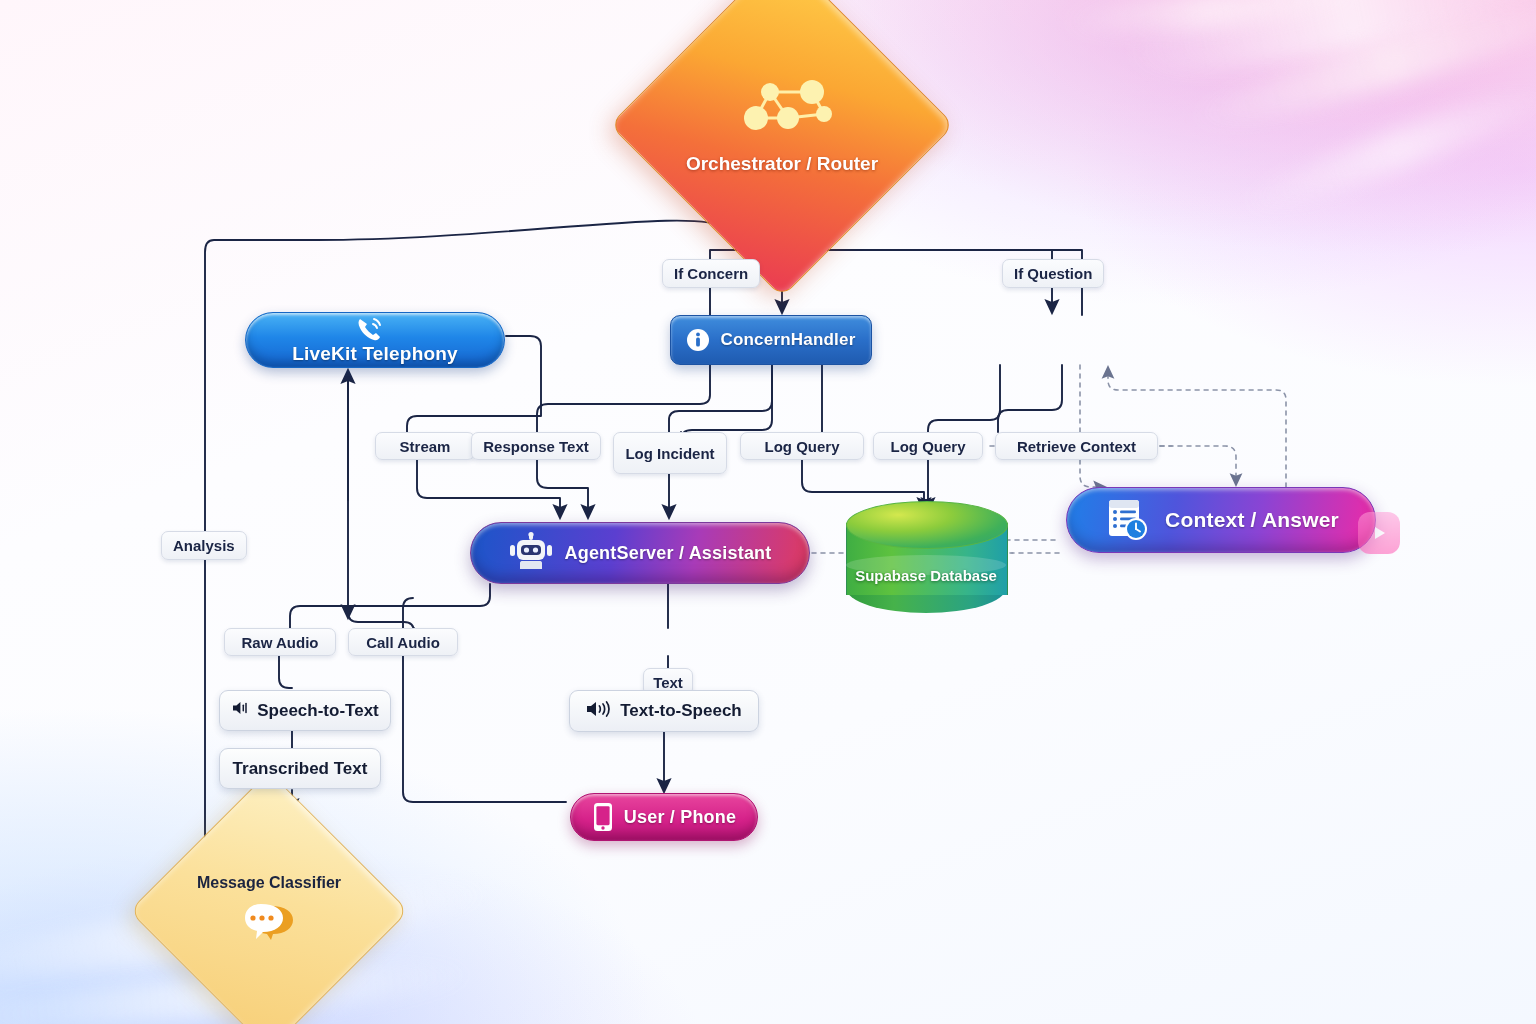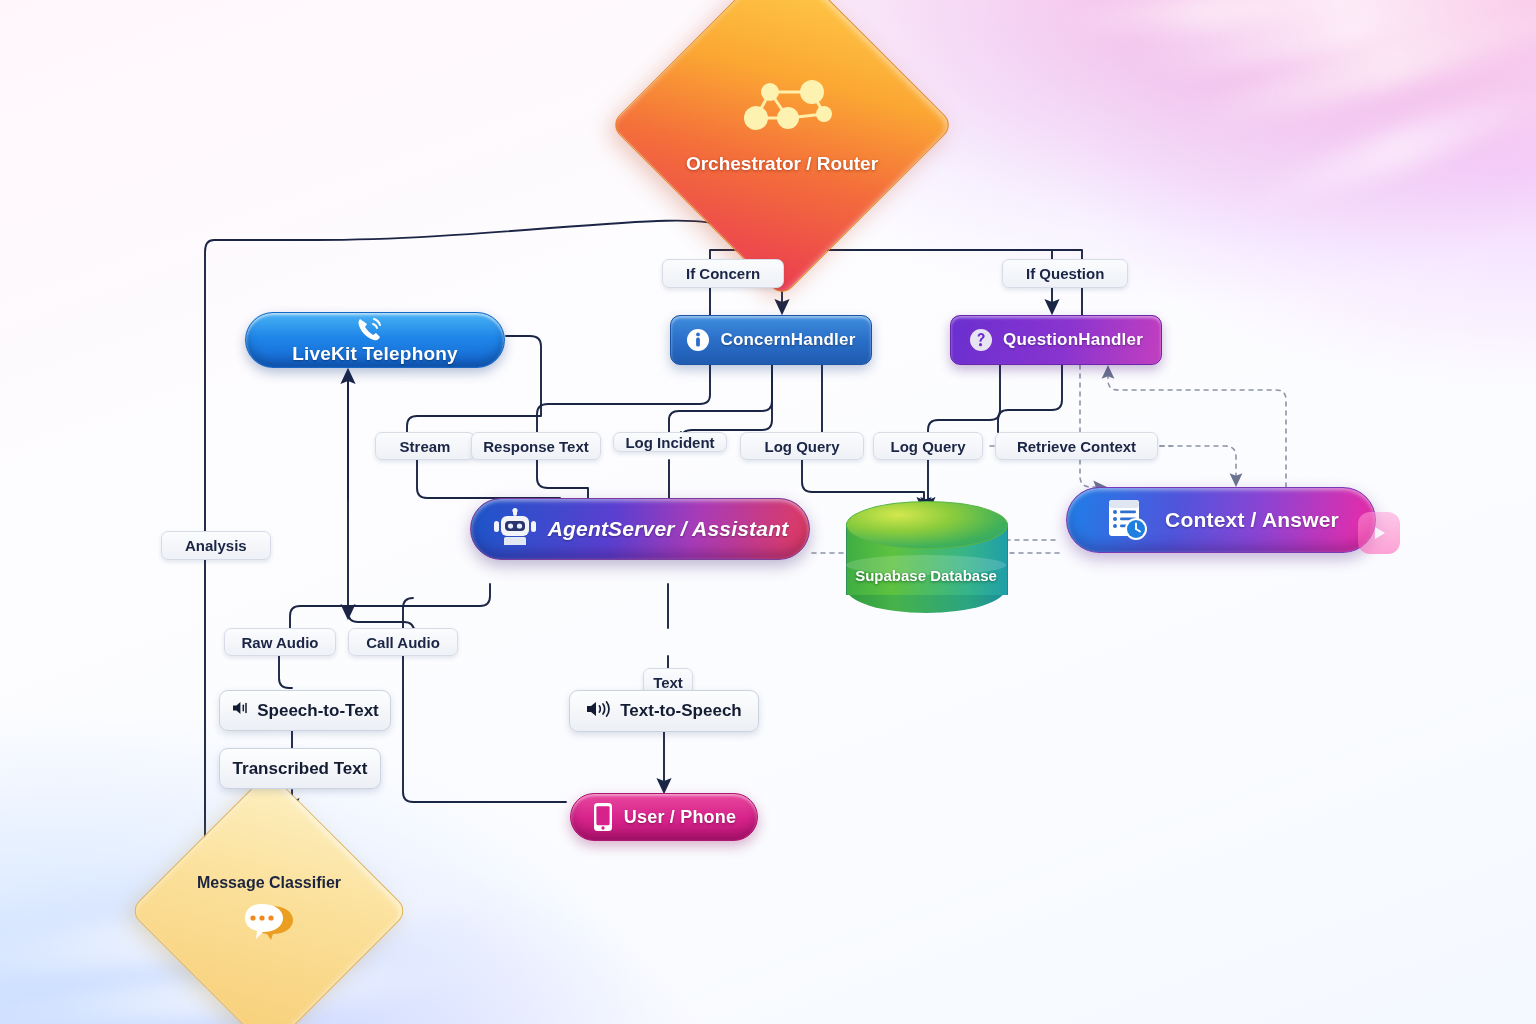--- a/index.html
+++ b/index.html
@@ -54,24 +54,24 @@
   #n-concern{left:670px;top:315px;width:202px;height:50px;font-size:17px;border-radius:10px;
     background:linear-gradient(180deg,#3f8ddd 0%,#2a6fc9 50%,#1f5bb0 100%);
     border:1px solid #1c53a3;
     box-shadow:inset 0 2px 3px rgba(255,255,255,.5),0 5px 12px rgba(20,60,130,.28);}
   
   #n-question{left:950px;top:315px;width:212px;height:50px;font-size:17px;border-radius:10px;
     background:linear-gradient(100deg,#6a2fd0 0%,#8a34cf 55%,#c23fbf 100%);
     border:1px solid #6a26a8;
     box-shadow:inset 0 2px 3px rgba(255,255,255,.45),0 5px 12px rgba(70,20,120,.30);}
   
-  #n-agent{left:470px;top:498px;width:340px;height:62px;font-size:21px;
+  #n-agent{left:470px;top:522px;width:340px;height:62px;font-size:18px;
     background:linear-gradient(100deg,#1b56c9 0%,#5b3fd0 42%,#a83bb8 66%,#e03a5e 100%);
     border:1px solid #7b3a9c;
-    box-shadow:inset 0 2px 4px rgba(255,255,255,.5),inset 0 -7px 12px rgba(40,0,60,.28),0 6px 16px rgba(60,30,110,.32);font-style:italic;}
+    box-shadow:inset 0 2px 4px rgba(255,255,255,.5),inset 0 -7px 12px rgba(40,0,60,.28),0 6px 16px rgba(60,30,110,.32);}
   
   #n-context{left:1066px;top:487px;width:310px;height:66px;font-size:21px;
     background:linear-gradient(100deg,#1f7fe8 0%,#4f55dc 35%,#8a44d4 62%,#ee2aa6 100%);
     border:1px solid #7a37b8;
     box-shadow:inset 0 2px 4px rgba(255,255,255,.5),inset 0 -7px 12px rgba(40,0,60,.25),0 6px 16px rgba(80,30,130,.32);}
   #ctx-tab{position:absolute;left:1358px;top:512px;width:42px;height:42px;border-radius:12px;
     background:linear-gradient(180deg,#ff9ed8,#ff5ab4);opacity:.55;
     display:flex;align-items:center;justify-content:center;}
   
   #n-user{left:570px;top:793px;width:188px;height:48px;font-size:18px;
@@ -107,21 +107,21 @@
     border:1px solid #58b544;}
   #db-mid{position:absolute;left:0;top:50px;width:160px;height:20px;border-radius:50%;
     background:rgba(255,255,255,.16);}
   #db-label{position:absolute;left:0;top:62px;width:160px;text-align:center;
     color:#fff;font-weight:bold;font-size:15px;text-shadow:0 1px 3px rgba(0,60,20,.6);z-index:3;
     white-space:nowrap;}
 
   
   .elabel{position:absolute;background:linear-gradient(180deg,#fbfcfe,#eef1f6);
     border:1px solid #d6dbe6;border-radius:7px;color:#1b2545;font-weight:bold;font-size:15px;
-    padding:5px 23px;white-space:nowrap;box-shadow:0 2px 4px rgba(40,60,110,.13);
+    padding:5px 11px;white-space:nowrap;box-shadow:0 2px 4px rgba(40,60,110,.13);
     display:flex;align-items:center;justify-content:center;box-sizing:border-box;}
   .procbox{position:absolute;background:linear-gradient(180deg,#fdfefe,#eceff5);
     border:1px solid #ccd3e0;border-radius:9px;color:#141c33;font-weight:bold;font-size:17px;
     display:flex;align-items:center;justify-content:center;gap:8px;white-space:nowrap;
     box-shadow:0 3px 7px rgba(40,60,110,.16);box-sizing:border-box;}
 </style>
 </head>
 <body>
 
 <div id="stage">
@@ -234,30 +234,20 @@
     <span class="ico">
       <svg width="24" height="24" viewBox="0 0 24 24">
         <circle cx="12" cy="12" r="11" fill="#fff"></circle>
         <circle cx="12" cy="6.4" r="1.9" fill="#2a6fc9"></circle>
         <rect x="10.1" y="9.6" width="3.8" height="9" rx="1.6" fill="#2a6fc9"></rect>
       </svg>
     </span>
     <span class="lbl">ConcernHandler</span>
   </div>
 
-  <div class="node pill" id="n-question">
-    <span class="ico">
-      <svg width="24" height="24" viewBox="0 0 24 24">
-        <circle cx="12" cy="12" r="11" fill="#e9e4f2"></circle>
-        <path d="M8.6,8.6 C8.6,6.4 10.2,5 12.1,5 C14.2,5 15.7,6.3 15.7,8.2 C15.7,10.4 13.2,10.8 12.6,12.6 L12.4,13.7 L10.4,13.7 L10.6,12.3 C11,10.2 13.4,9.8 13.4,8.3 C13.4,7.4 12.9,6.9 12,6.9 C11.1,6.9 10.6,7.6 10.6,8.6 Z" fill="#6a2fd0"></path>
-        <circle cx="11.5" cy="16.7" r="1.6" fill="#6a2fd0"></circle>
-      </svg>
-    </span>
-    <span class="lbl">QuestionHandler</span>
-  </div>
 
   <div class="node pill" id="n-agent">
     <span class="ico">
       <svg width="46" height="42" viewBox="0 0 46 42">
         <rect x="21" y="2" width="4" height="6" rx="2" fill="#f2f4f8"></rect>
         <circle cx="23" cy="2.6" r="2.6" fill="#f2f4f8"></circle>
         <rect x="9" y="8" width="28" height="20" rx="6" fill="#f2f4f8"></rect>
         <rect x="13" y="13" width="20" height="10" rx="4" fill="#2a3570"></rect>
         <circle cx="18.5" cy="18" r="2.6" fill="#eaf0ff"></circle>
         <circle cx="27.5" cy="18" r="2.6" fill="#eaf0ff"></circle>
@@ -334,21 +324,21 @@
       </span>
     </div>
   </div>
 
   <div class="elabel" style="left:662px;top:259px;">If Concern</div>
   <div class="elabel" style="left:1002px;top:259px;">If Question</div>
   <div class="elabel" style="left:161px;top:531px;">Analysis</div>
 
   <div class="elabel" style="left:375px;top:432px;width:100px;height:28px;">Stream</div>
   <div class="elabel" style="left:471px;top:432px;width:130px;height:28px;">Response Text</div>
-  <div class="elabel" style="left:613px;top:432px;width:114px;height:20px;">Log Incident</div>
+  <div class="elabel" style="left:613px;top:432px;width:114px;height:42px;">Log Incident</div>
   <div class="elabel" style="left:740px;top:432px;width:124px;height:28px;">Log Query</div>
   <div class="elabel" style="left:873px;top:432px;width:110px;height:28px;">Log Query</div>
   <div class="elabel" style="left:995px;top:432px;width:163px;height:28px;">Retrieve Context</div>
 
   <div class="elabel" style="left:224px;top:628px;width:112px;height:28px;">Raw Audio</div>
   <div class="elabel" style="left:348px;top:628px;width:110px;height:28px;">Call Audio</div>
   <div class="elabel" style="left:643px;top:628px;width:50px;height:28px;margin-top:40px;">Text</div>
 
   <div class="procbox" style="left:219px;top:690px;width:172px;height:41px;">
     <span>

